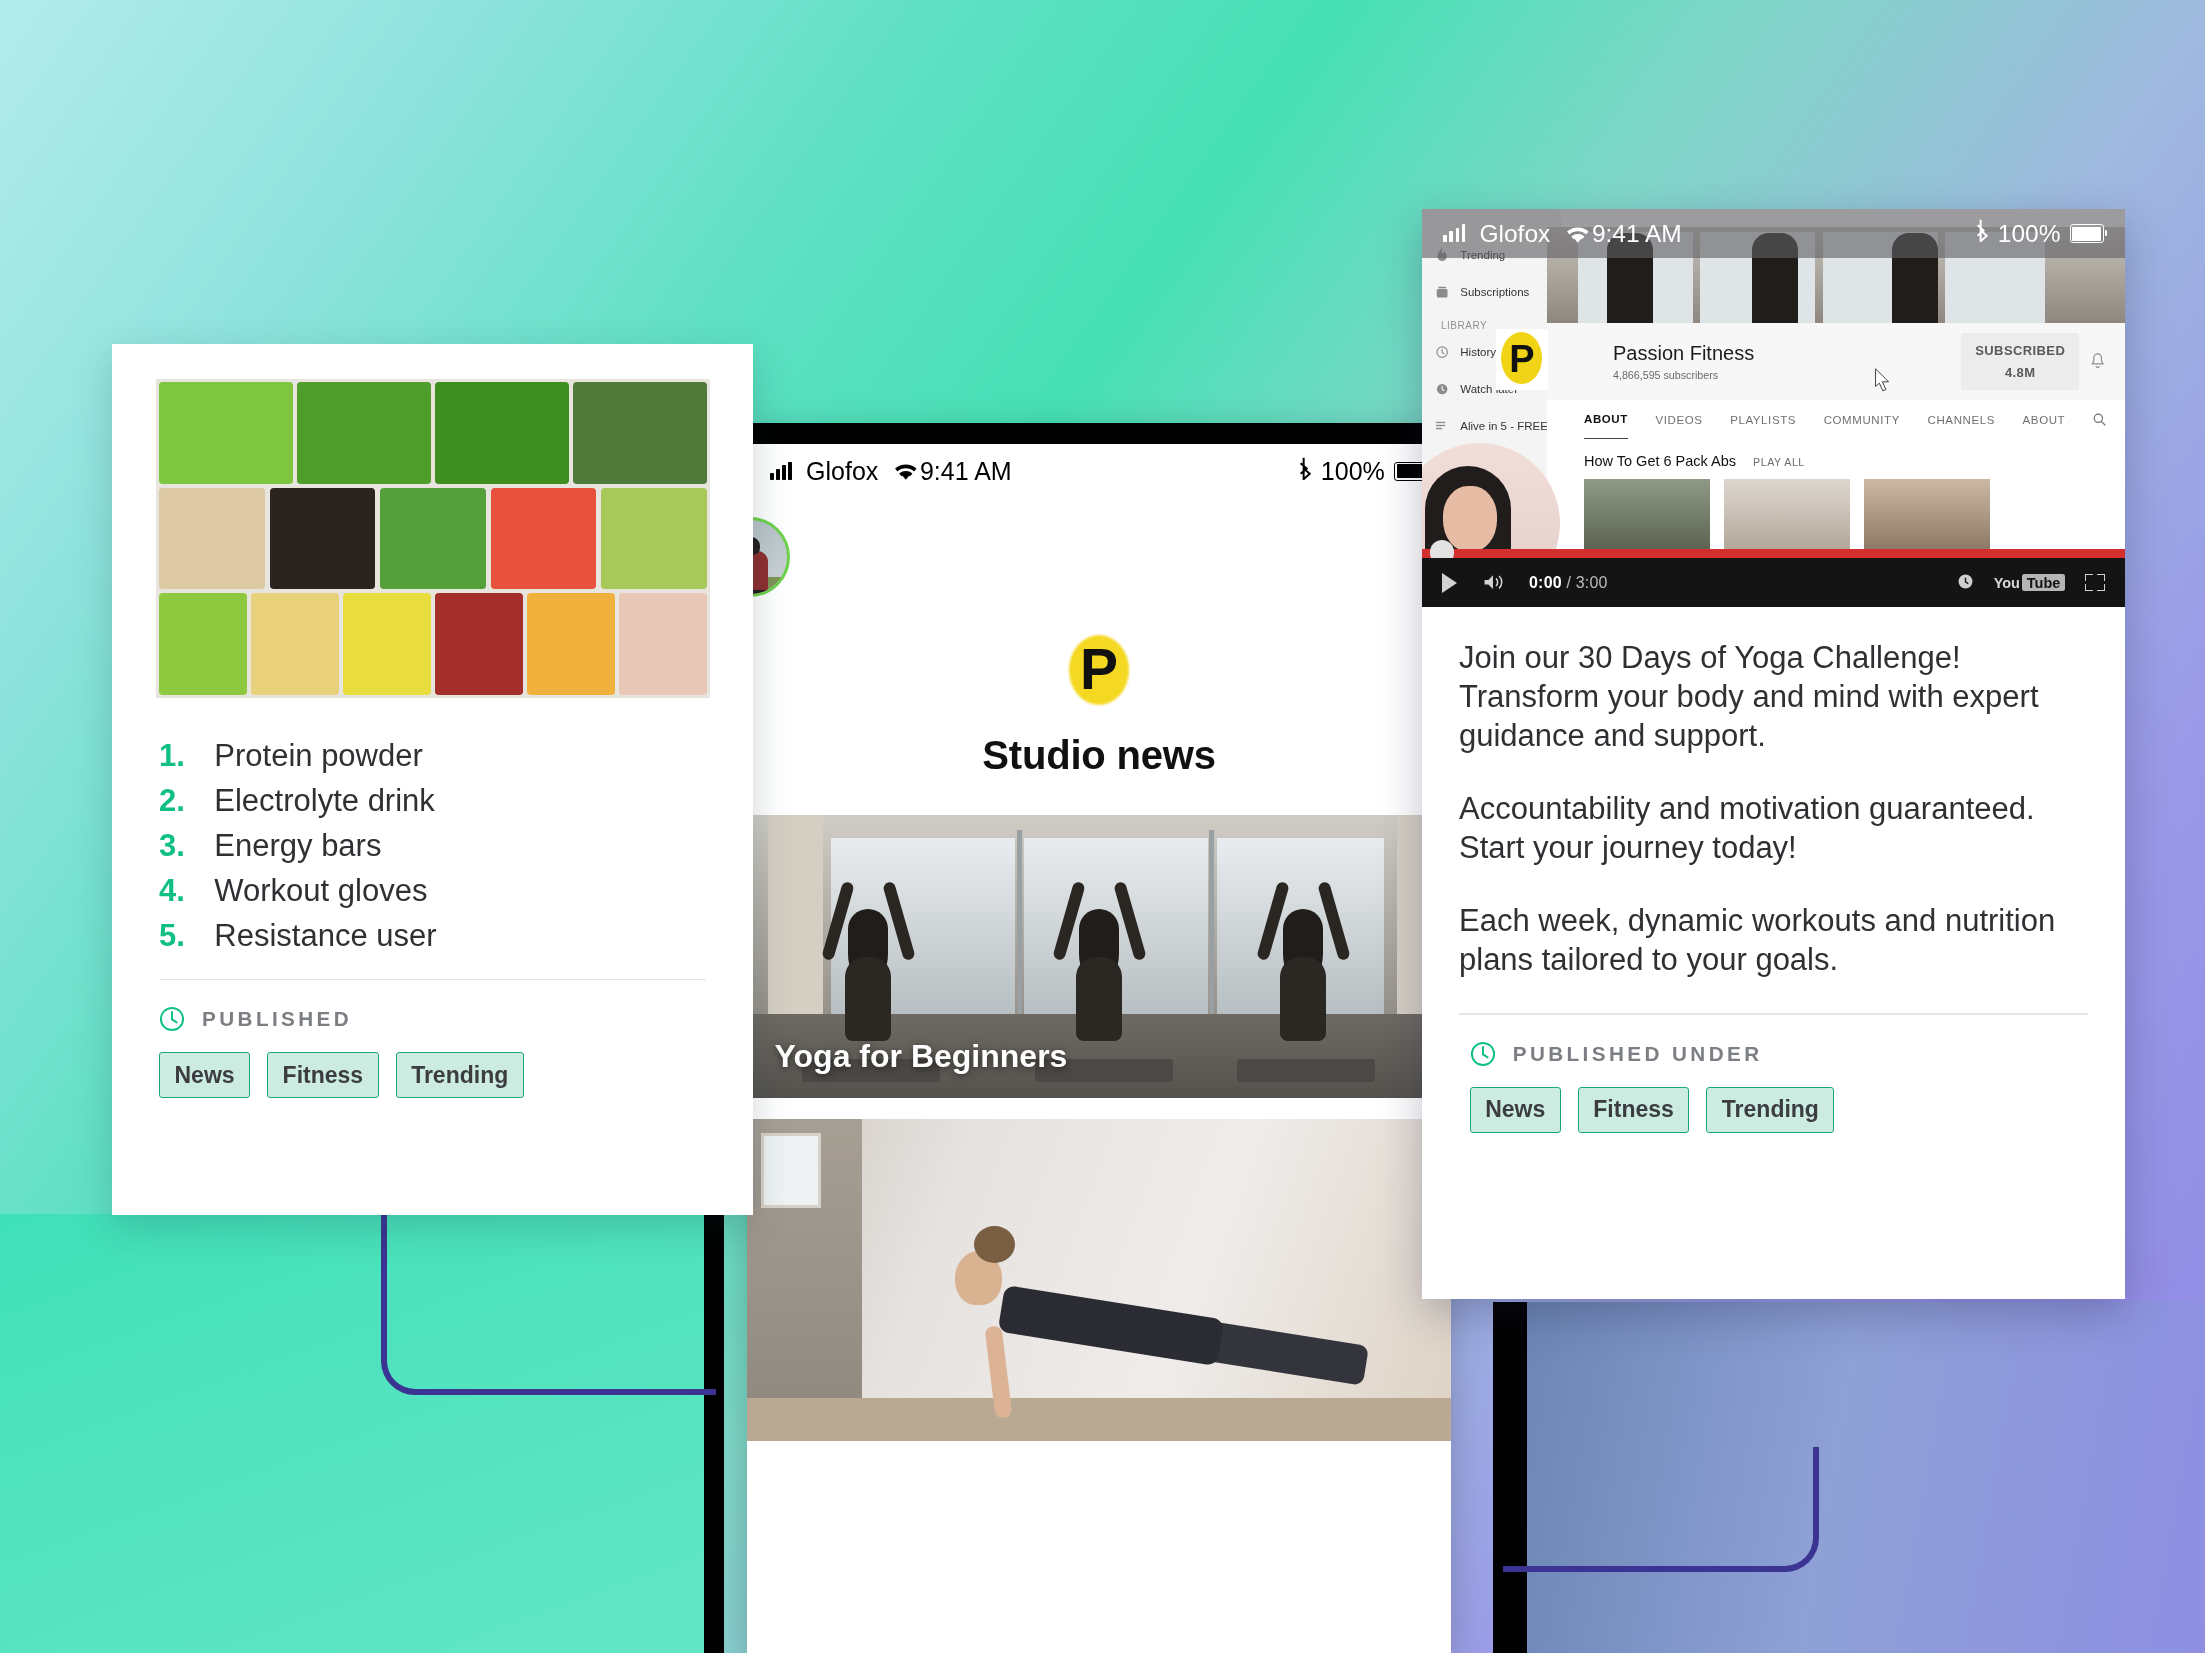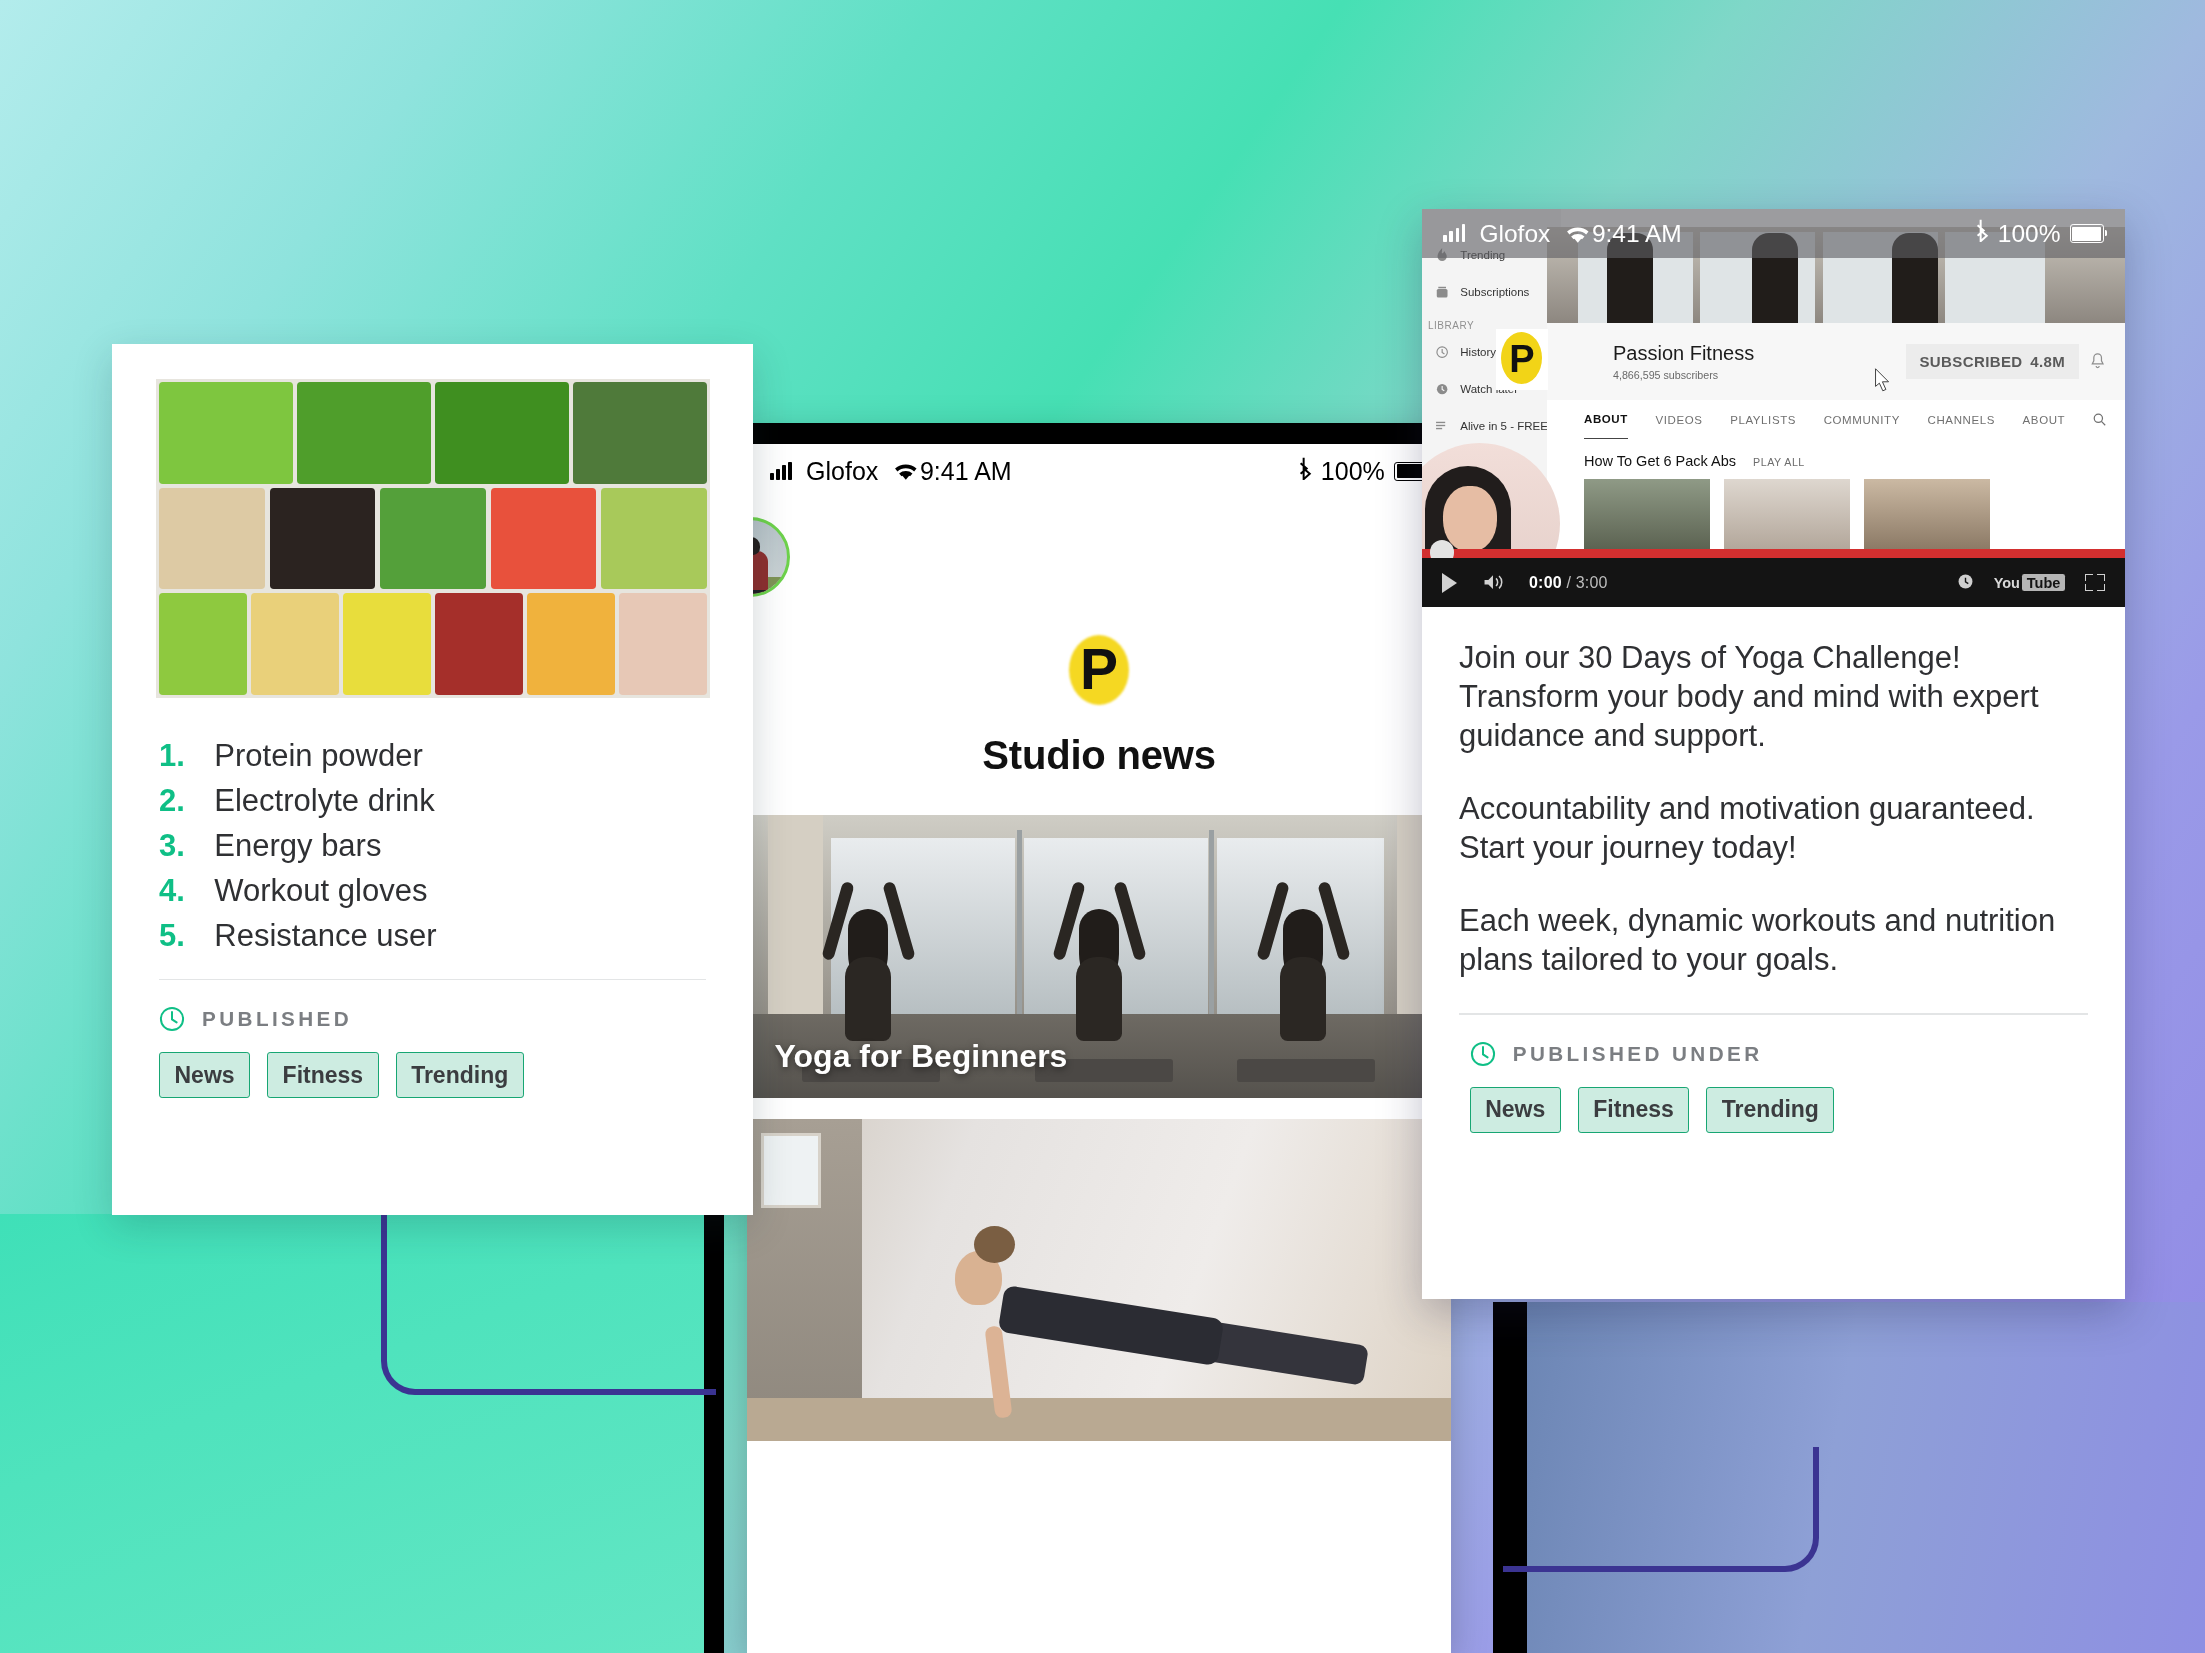--- a/index.html
+++ b/index.html
@@ -178,41 +178,41 @@
   #right-statusbar .batt i{background:#fff}
   #right-statusbar .bars i{background:#fff}
 
   #yt-embed{position:absolute;left:0;top:0;width:100%;height:398px;overflow:hidden;background:#fff;}
   #yt-sidebar{
     position:absolute;left:0;top:0;width:139px;height:360px;background:#f4f4f4;
     padding-top:27.6px;box-sizing:border-box;font-size:11.5px;color:#333;
   }
   #yt-sidebar .sitem{display:flex;align-items:center;gap:10.7px;height:37px;padding-left:12.3px;}
   #yt-sidebar .sicon{width:15.3px;height:15.3px;opacity:.7;flex:none;display:flex;align-items:center;justify-content:center;}
-  #yt-sidebar .shead{font-size:10px;color:#909090;letter-spacing:0.5px;padding-left:6px;margin:9.2px 0 3.1px;}
+  #yt-sidebar .shead{font-size:10px;color:#909090;letter-spacing:0.5px;padding-left:19px;margin:9.2px 0 3.1px;}
   #yt-banner{
     position:absolute;left:125px;top:18.4px;right:0;height:96px;
     background:linear-gradient(#c8c3ba,#8d8780);overflow:hidden;
   }
   #yt-banner .b-fig{position:absolute;bottom:0;width:46px;height:90px;background:#211d1a;border-radius:17px 17px 0 0;}
   #yt-banner .b-win{position:absolute;top:4.6px;bottom:0;background:#dfe4e6;}
   #yt-channel{
     position:absolute;left:125px;top:114px;right:0;height:77px;background:#f7f7f7;
     display:flex;align-items:center;padding:0 20px 0 66px;box-sizing:border-box;
   }
   #yt-avatar{
     position:absolute;left:74px;top:120px;width:52px;height:61px;background:#fff;z-index:3;
   }
   #yt-avatar .disc{position:absolute;left:5.4px;top:3.1px;width:41px;height:52px;border-radius:50%;background:#f2d417;}
   #yt-avatar .p{position:absolute;inset:0;display:flex;align-items:center;justify-content:center;font-size:38px;font-weight:700;color:#111;}
   #yt-chname{font-size:20px;color:#1c1c1c;}
   #yt-chsubs{font-size:10.7px;color:#6a6a6a;margin-top:3.1px;}
   #yt-subbtn{
-    margin-left:auto;background:#ececec;color:#5a5a5a;font-size:15px;font-weight:700;
-    letter-spacing:0.4px;padding:9.2px 13.8px;display:flex;gap:7.7px;align-items:center;
+    margin-left:auto;background:#ececec;color:#5a5a5a;font-size:13px;font-weight:700;
+    letter-spacing:0.4px;padding:9.2px 13.8px;display:flex;gap:7.7px;align-items:center;flex-direction:column;
   }
   #yt-bell{width:15.3px;height:17px;margin-left:10.7px;opacity:.65}
   #yt-tabs{
     position:absolute;left:125px;top:191px;right:0;height:40px;background:#fff;
     display:flex;align-items:center;gap:27.6px;padding:0 20px 0 37px;box-sizing:border-box;
     font-size:11.5px;color:#707070;letter-spacing:0.6px;border-bottom:0.8px solid #e8e8e8;
   }
   #yt-tabs .tab.active{color:#111;font-weight:700;border-bottom:2.3px solid #444;height:100%;display:flex;align-items:center;}
   #yt-tabs .tab{height:100%;display:flex;align-items:center;}
   #yt-shelf{position:absolute;left:125px;top:230px;right:0;bottom:0;background:#fff;padding:13.8px 0 0 37px;box-sizing:border-box;}

